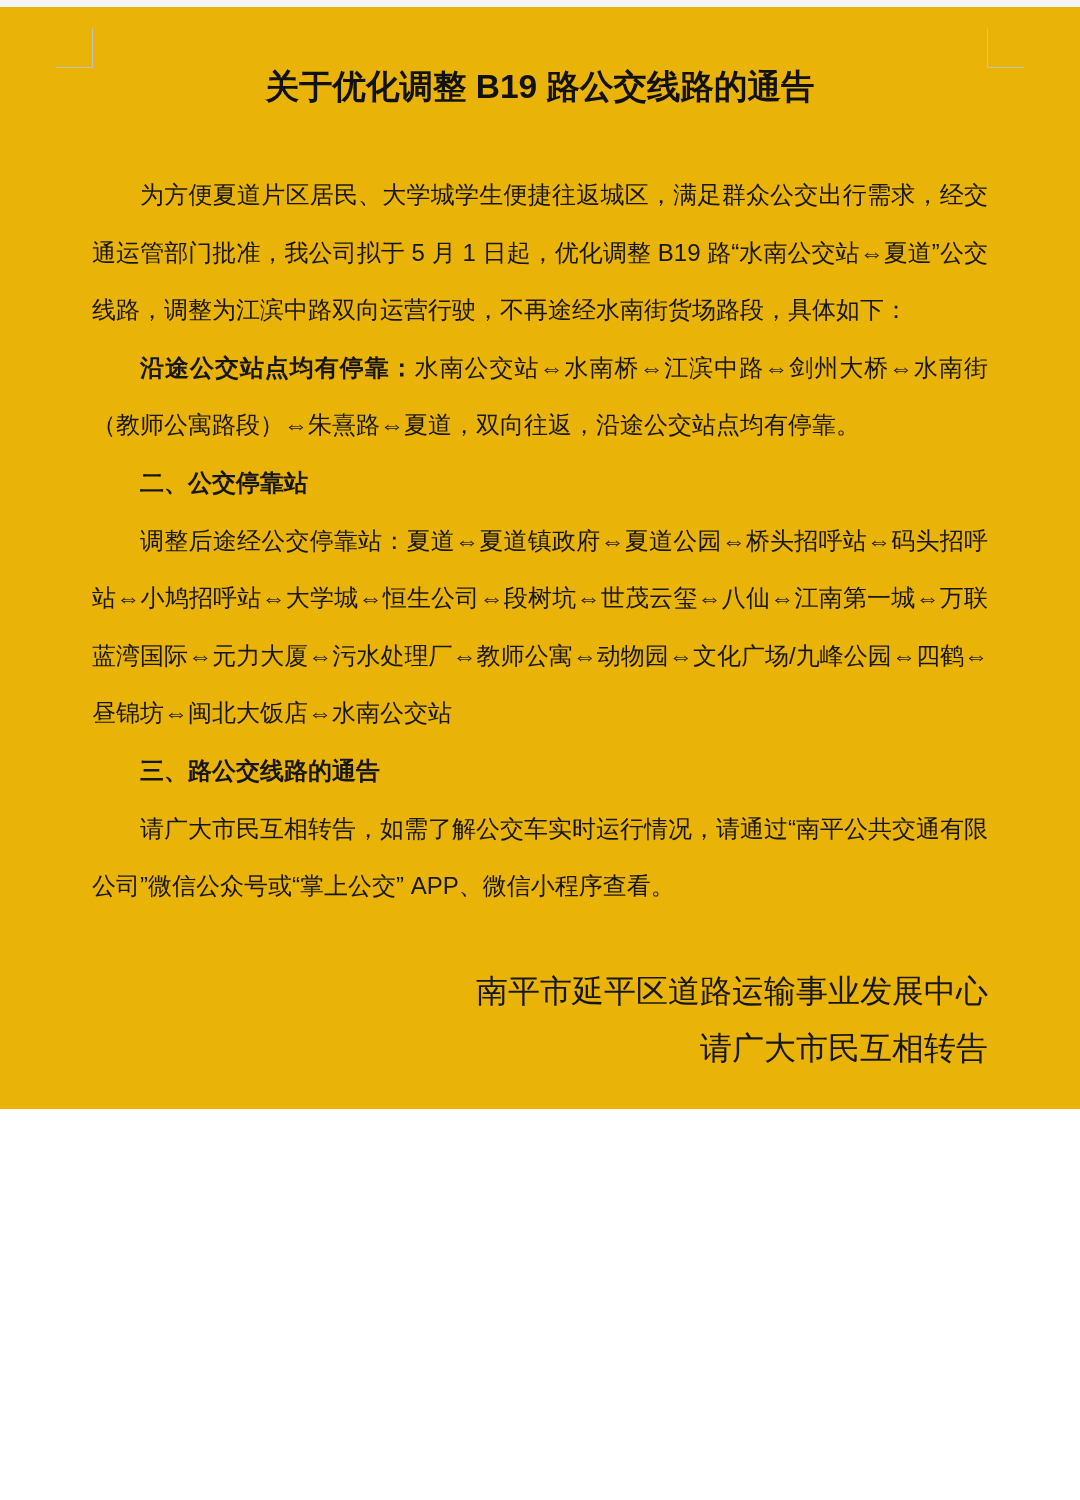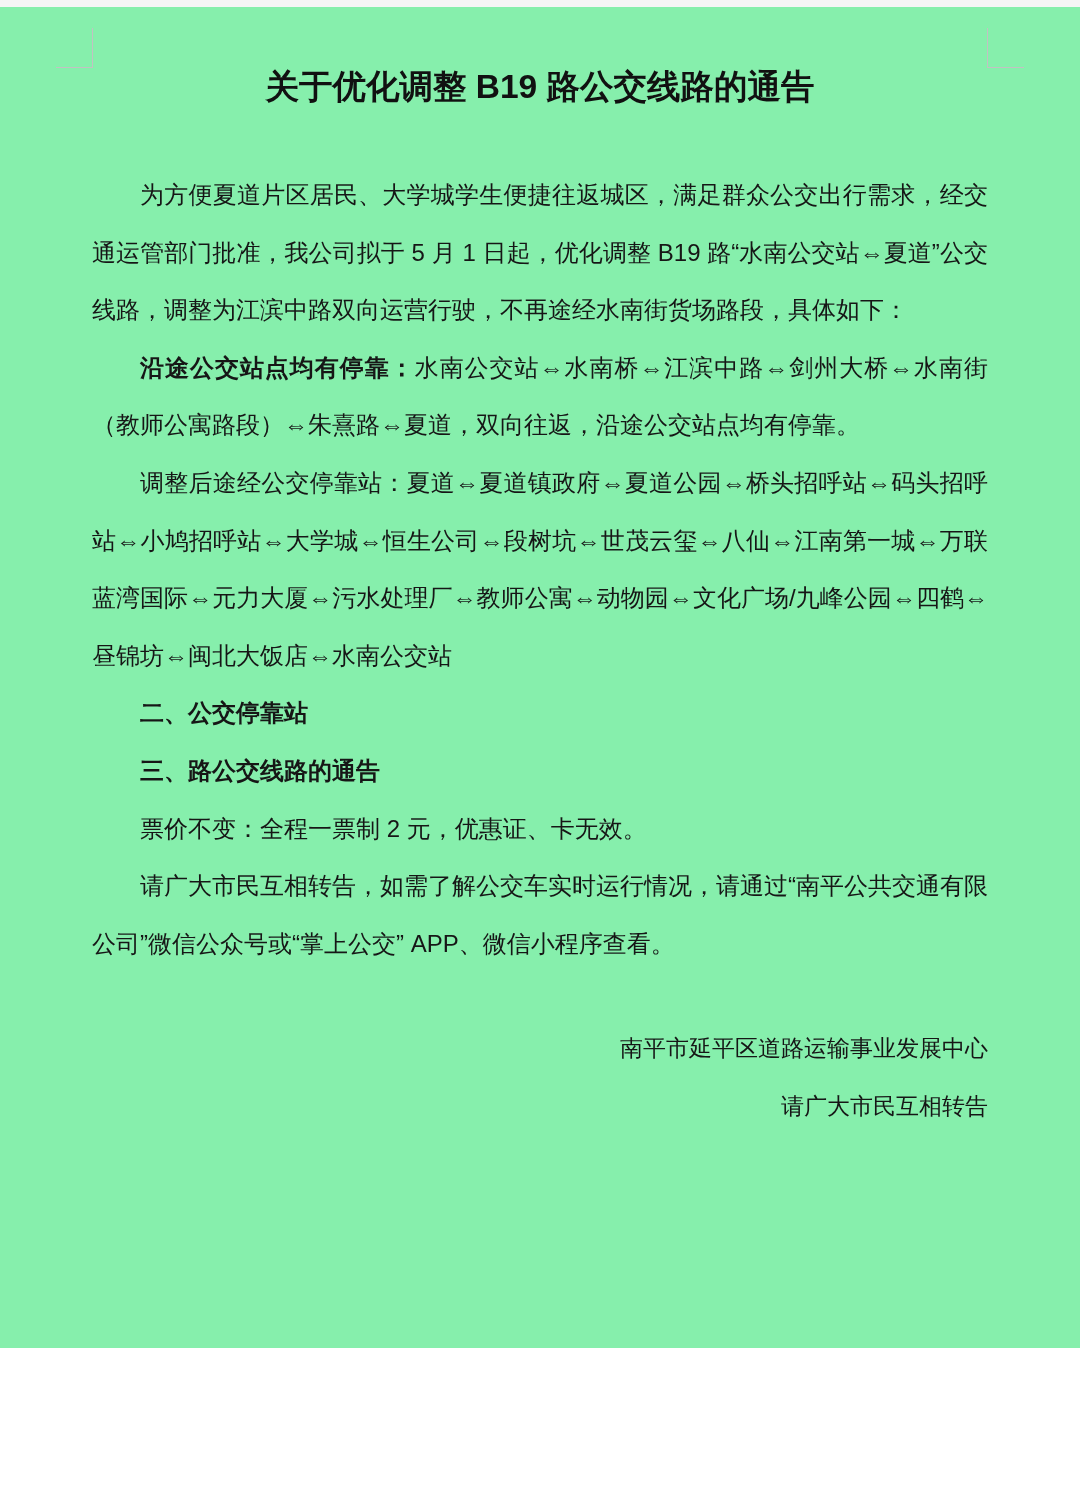--- a/index.html
+++ b/index.html
@@ -3,22 +3,22 @@
 <meta charset="utf-8">
 <style>
   html, body {
     margin: 0;
     padding: 0;
     background: #ffffff;
   }
   .page {
     position: relative;
     width: 1080px;
-    height: 1348px;
-    background: #86efac;
+    height: 1109px;
+    background: #eab308;
     overflow: hidden;
     font-family: "Liberation Sans", "DejaVu Sans", sans-serif;
     color: #161616;
   }
   .edge-strip {
     position: absolute;
     top: 0; left: 0;
     width: 100%; height: 7px;
     background: #f5f5f5;
   }
@@ -50,21 +50,21 @@
   p { margin: 0; }
   p.body {
     font-size: 24px;
     line-height: 57.6px;
     text-align: justify;
     text-indent: 2em;
     word-break: break-all;
   }
   p.body.first { margin-top: 56px; }
   p.sig {
-    font-size: 23px;
+    font-size: 32px;
     line-height: 57.6px;
     text-align: right;
   }
   p.sig.sig-first { margin-top: 48px; }
   .b { font-weight: bold; }
 </style>
 </head>
 <body>
 
 <div class="page">
@@ -73,22 +73,21 @@
   <div class="crop tl"></div>
   <div class="crop tr"></div>
   <div class="crop bl"></div>
   <div class="crop br"></div>
 
   <div class="content">
     <h1 class="title">关于优化调整 B19 路公交线路的通告</h1>
     <div>
         <p class="body first"><span>为方便夏道片区居民、大学城学生便捷往返城区，满足群众公交出行需求，经交通运管部门批准，我公司拟于 5 月 1 日起，优化调整 B19 路“水南公交站⇔夏道”公交线路，调整为江滨中路双向运营行驶，不再途经水南街货场路段，具体如下：</span></p>
         <p class="body"><span class="b">沿途公交站点均有停靠：</span><span>水南公交站⇔水南桥⇔江滨中路⇔剑州大桥⇔水南街（教师公寓路段）⇔朱熹路⇔夏道，双向往返，沿途公交站点均有停靠。</span></p>
+        <p class="body"><span class="b">二、公交停靠站</span></p>
         <p class="body"><span>调整后途经公交停靠站：夏道⇔夏道镇政府⇔夏道公园⇔桥头招呼站⇔码头招呼站⇔小鸠招呼站⇔大学城⇔恒生公司⇔段树坑⇔世茂云玺⇔八仙⇔江南第一城⇔万联蓝湾国际⇔元力大厦⇔污水处理厂⇔教师公寓⇔动物园⇔文化广场/九峰公园⇔四鹤⇔昼锦坊⇔闽北大饭店⇔水南公交站</span></p>
-        <p class="body"><span class="b">二、公交停靠站</span></p>
         <p class="body"><span class="b">三、路公交线路的通告</span></p>
-        <p class="body"><span>票价不变：全程一票制 2 元，优惠证、卡无效。</span></p>
         <p class="body"><span>请广大市民互相转告，如需了解公交车实时运行情况，请通过“南平公共交通有限公司”微信公众号或“掌上公交” APP、微信小程序查看。</span></p>
         <p class="sig sig-first"><span>南平市延平区道路运输事业发展中心</span></p>
         <p class="sig"><span>请广大市民互相转告</span></p>
       </div>
   </div>
 </div>
 
 </body></html>

